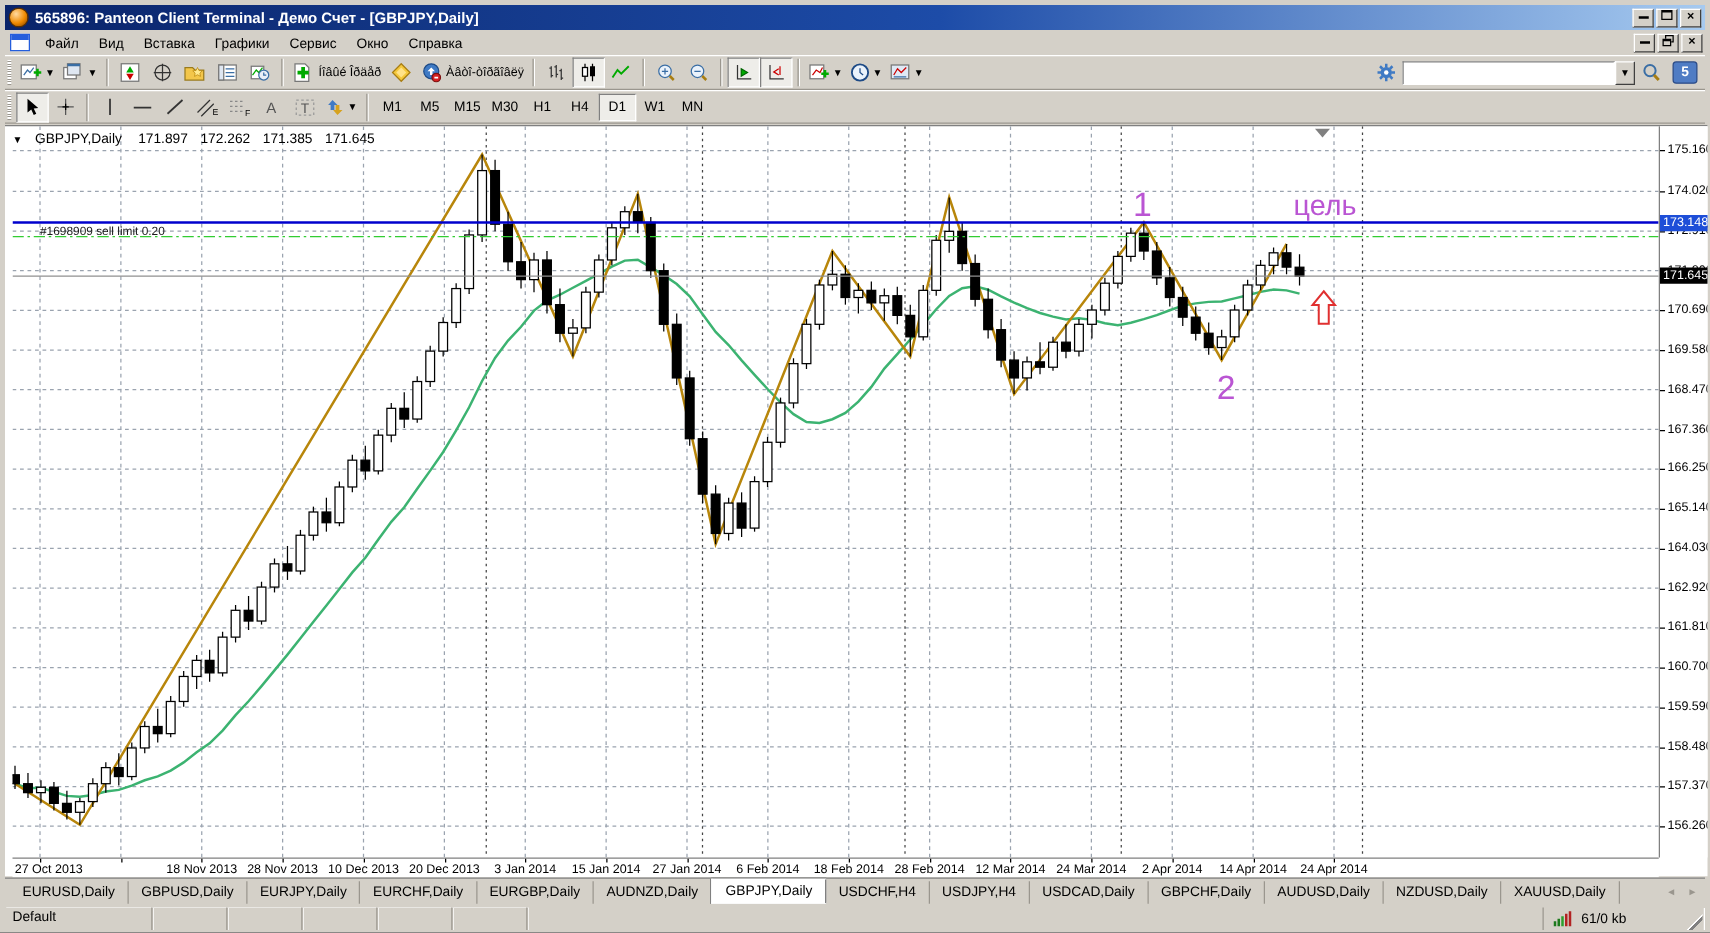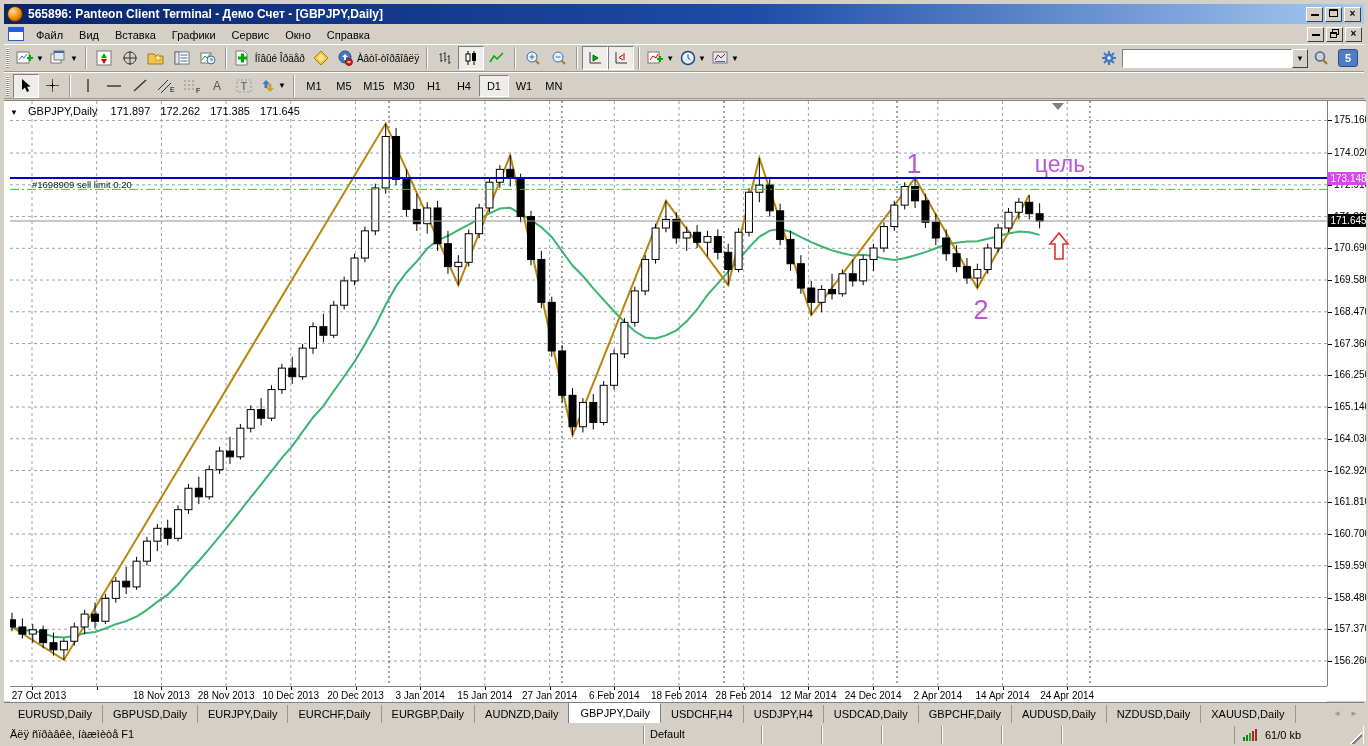--- a/index.html
+++ b/index.html
@@ -623,21 +623,21 @@
         <div class="ptick" style="top: 433.013px;"></div>
         <div class="plabel" style="top: 427.013px;">160.700</div>
         <div class="ptick" style="top: 464.759px;"></div>
         <div class="plabel" style="top: 458.759px;">159.590</div>
         <div class="ptick" style="top: 496.505px;"></div>
         <div class="plabel" style="top: 490.505px;">158.480</div>
         <div class="ptick" style="top: 528.251px;"></div>
         <div class="plabel" style="top: 522.251px;">157.370</div>
         <div class="ptick" style="top: 559.997px;"></div>
         <div class="plabel" style="top: 553.997px;">156.260</div>
-        <div class="ptag" style="top: 70.5px; background: #d946ef;">173.148</div>
+        <div class="ptag" style="top: 70.5px; background: #1d4ed8;">173.148</div>
         <div class="ptag" style="top: 113.486px; background: rgb(0, 0, 0);">171.645</div>
       </div>
     <div id="dateaxis">
         <div class="dtick" style="left: 22px;"></div>
         <div class="dlabel" style="left: 22px; padding-left: 14px;">27 Oct 2013</div>
         <div class="dtick" style="left: 86.7px;"></div>
         <div class="dlabel" style="left: 86.7px; margin-top: 20px;">6 Nov 2013</div>
         <div class="dtick" style="left: 151.4px;"></div>
         <div class="dlabel" style="left: 151.4px;">18 Nov 2013</div>
         <div class="dtick" style="left: 216.1px;"></div>
@@ -654,21 +654,21 @@
         <div class="dlabel" style="left: 539.6px;">27 Jan 2014</div>
         <div class="dtick" style="left: 604.3px;"></div>
         <div class="dlabel" style="left: 604.3px;">6 Feb 2014</div>
         <div class="dtick" style="left: 669px;"></div>
         <div class="dlabel" style="left: 669px;">18 Feb 2014</div>
         <div class="dtick" style="left: 733.7px;"></div>
         <div class="dlabel" style="left: 733.7px;">28 Feb 2014</div>
         <div class="dtick" style="left: 798.4px;"></div>
         <div class="dlabel" style="left: 798.4px;">12 Mar 2014</div>
         <div class="dtick" style="left: 863.1px;"></div>
-        <div class="dlabel" style="left: 863.1px;">24 Dec 2014</div>
+        <div class="dlabel" style="left: 863.1px;">24 Mar 2014</div>
         <div class="dtick" style="left: 927.8px;"></div>
         <div class="dlabel" style="left: 927.8px;">2 Apr 2014</div>
         <div class="dtick" style="left: 992.5px;"></div>
         <div class="dlabel" style="left: 992.5px;">14 Apr 2014</div>
         <div class="dtick" style="left: 1057.2px;"></div>
         <div class="dlabel" style="left: 1057.2px;">24 Apr 2014</div>
       </div>
   </div>
 
   <div id="tabbar">
@@ -688,21 +688,20 @@
         <span class="tab">NZDUSD,Daily</span>
         <span class="tab">XAUUSD,Daily</span>
       </span>
     <span id="tabarrows">
       <span class="tarrow">◄</span>
       <span class="tarrow">►</span>
     </span>
   </div>
 
   <div id="statusbar">
-    <span class="spanel" id="sp-help">Äëÿ ñïðàâêè, íàæìèòå F1</span>
     <span class="spanel" id="sp-profile">Default</span>
     <span class="spanel sp-empty"></span>
     <span class="spanel sp-empty"></span>
     <span class="spanel sp-empty"></span>
     <span class="spanel sp-empty"></span>
     <span class="spanel sp-empty"></span>
     <span id="sp-net" class="spanel">
       <span class="netbars">
         <i style="height:4px;background:#1d7a1d;"></i>
           <i style="height:6px;background:#1d7a1d;"></i>

